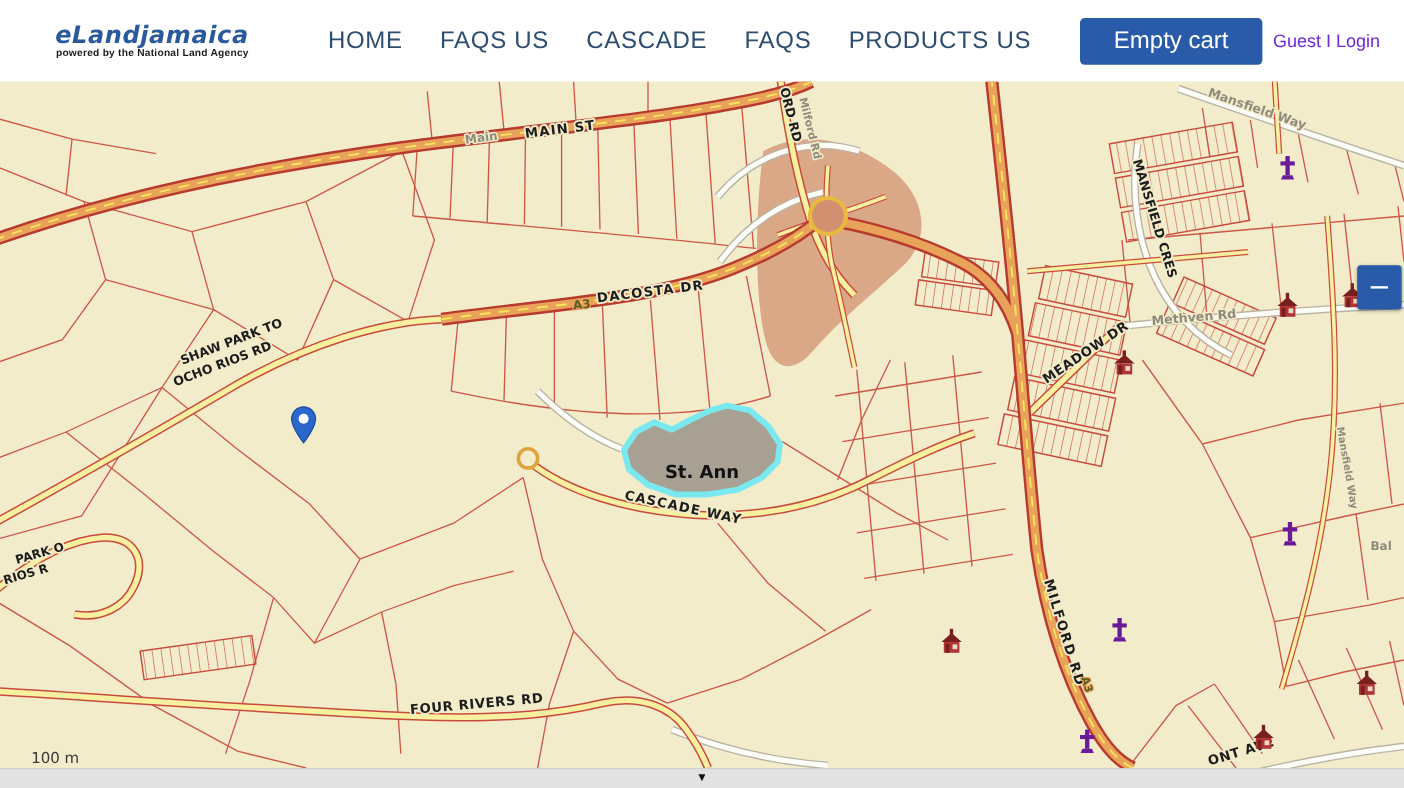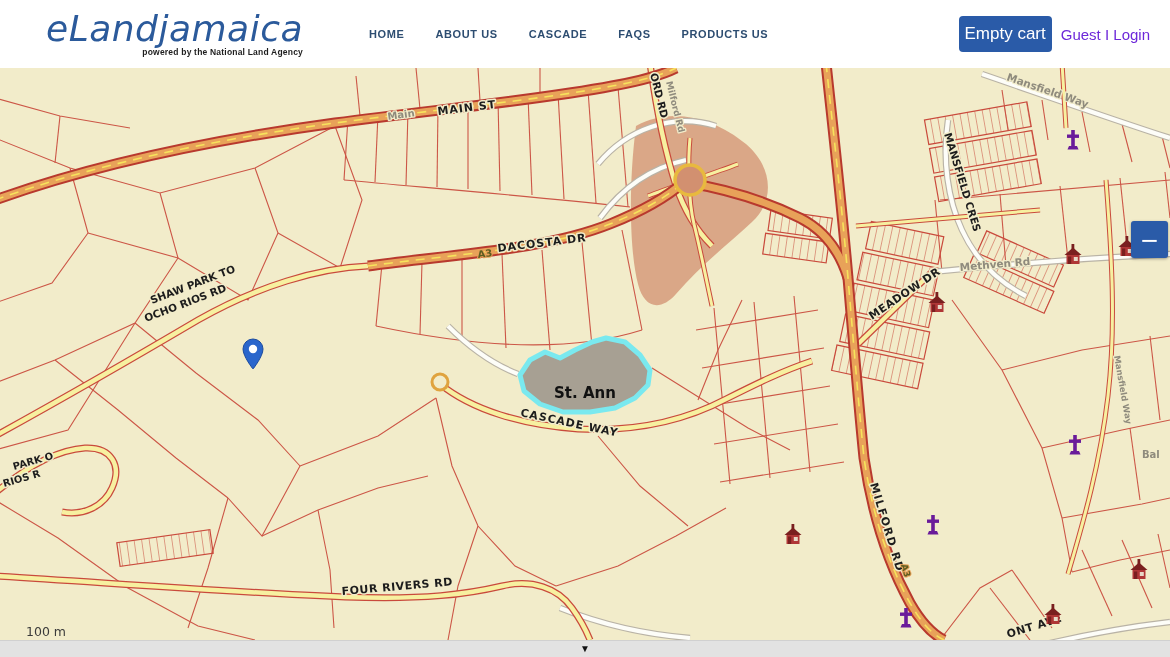--- a/index.html
+++ b/index.html
@@ -1,25 +1,25 @@
 <!DOCTYPE html>
 <html><head>
 <meta charset="utf-8">
 <style>
   html,body{margin:0;padding:0}
   body{width:1170px;height:657px;overflow:hidden;background:#fff;font-family:"Liberation Sans",sans-serif}
   
   header{height:68px;display:flex;align-items:center;background:#fff}
   .logo{margin-left:46px;display:flex;flex-direction:column;align-items:flex-end;cursor:pointer}
-  .logo-title{font-family:"DejaVu Sans",sans-serif;font-style:italic;font-weight:normal;font-size:36px;color:#2b5a9b;letter-spacing:.5px;line-height:1}
+  .logo-title{font-family:"DejaVu Sans",sans-serif;font-style:italic;font-weight:bold;font-size:20px;color:#2b5a9b;letter-spacing:.5px;line-height:1}
   .logo-tagline{font-size:8.5px;color:#1d1d1d;margin-top:0;font-weight:bold;letter-spacing:.2px}
   nav{display:flex;gap:31px;margin-left:66px}
-  nav a{font-size:11px;font-weight:bold;color:#2d4d71;letter-spacing:.6px;text-decoration:none;cursor:pointer}
+  nav a{font-size:20px;font-weight:normal;color:#2d4d71;letter-spacing:.6px;text-decoration:none;cursor:pointer}
   .header-right{margin-left:auto;margin-right:20px;display:flex;align-items:center;gap:9px}
-  .cart-btn{background:#2a5ba8;color:#fff;border:none;border-radius:4px;font-size:17px;padding:8px 6px;cursor:pointer;font-family:inherit}
+  .cart-btn{background:#2a5ba8;color:#fff;border:none;border-radius:4px;font-size:20px;padding:8px 28px;cursor:pointer;font-family:inherit}
   .login{font-size:15px;color:#6d28d9;cursor:pointer}
   
   .map-wrap{position:relative;width:1170px;height:572px;background:#f2ecca;overflow:hidden}
   .map-wrap svg{display:block}
   .zoom-out{position:absolute;top:153px;right:2px;width:37px;height:37px;background:#2a5ba8;border:none;border-radius:3px;color:#fff;font-size:23px;line-height:34px;padding:0;cursor:pointer;box-shadow:0 1px 3px rgba(0,0,0,.35);font-family:"DejaVu Sans",sans-serif}
   
   .lbl{font-family:"DejaVu Sans",sans-serif;font-weight:bold;fill:#1c1c1c;paint-order:stroke;stroke:#f2ecca;stroke-width:3px;stroke-linejoin:round}
   .lbl-faded{font-family:"DejaVu Sans",sans-serif;font-weight:bold;fill:#8f8b7d;paint-order:stroke;stroke:#f2ecca;stroke-width:2.5px;stroke-linejoin:round}
   .lbl-route{font-family:"DejaVu Sans",sans-serif;font-weight:bold;fill:#5d5d20;paint-order:stroke;stroke:#e8a259;stroke-width:2px;stroke-linejoin:round}
   .parcel-label{font-family:"DejaVu Sans",sans-serif;font-weight:bold;fill:#111;font-size:15px}
@@ -31,21 +31,21 @@
 </head>
 <body>
 
 <header>
   <div class="logo">
     <div class="logo-title">eLandjamaica</div>
     <div class="logo-tagline">powered by the National Land Agency</div>
   </div>
   <nav>
     <a>HOME</a>
-    <a>ABOUT US</a>
+    <a>FAQS US</a>
     <a>CASCADE</a>
     <a>FAQS</a>
     <a>PRODUCTS US</a>
   </nav>
   <div class="header-right">
     <button class="cart-btn">Empty cart</button>
     <span class="login">Guest I Login</span>
   </div>
 </header>
 

